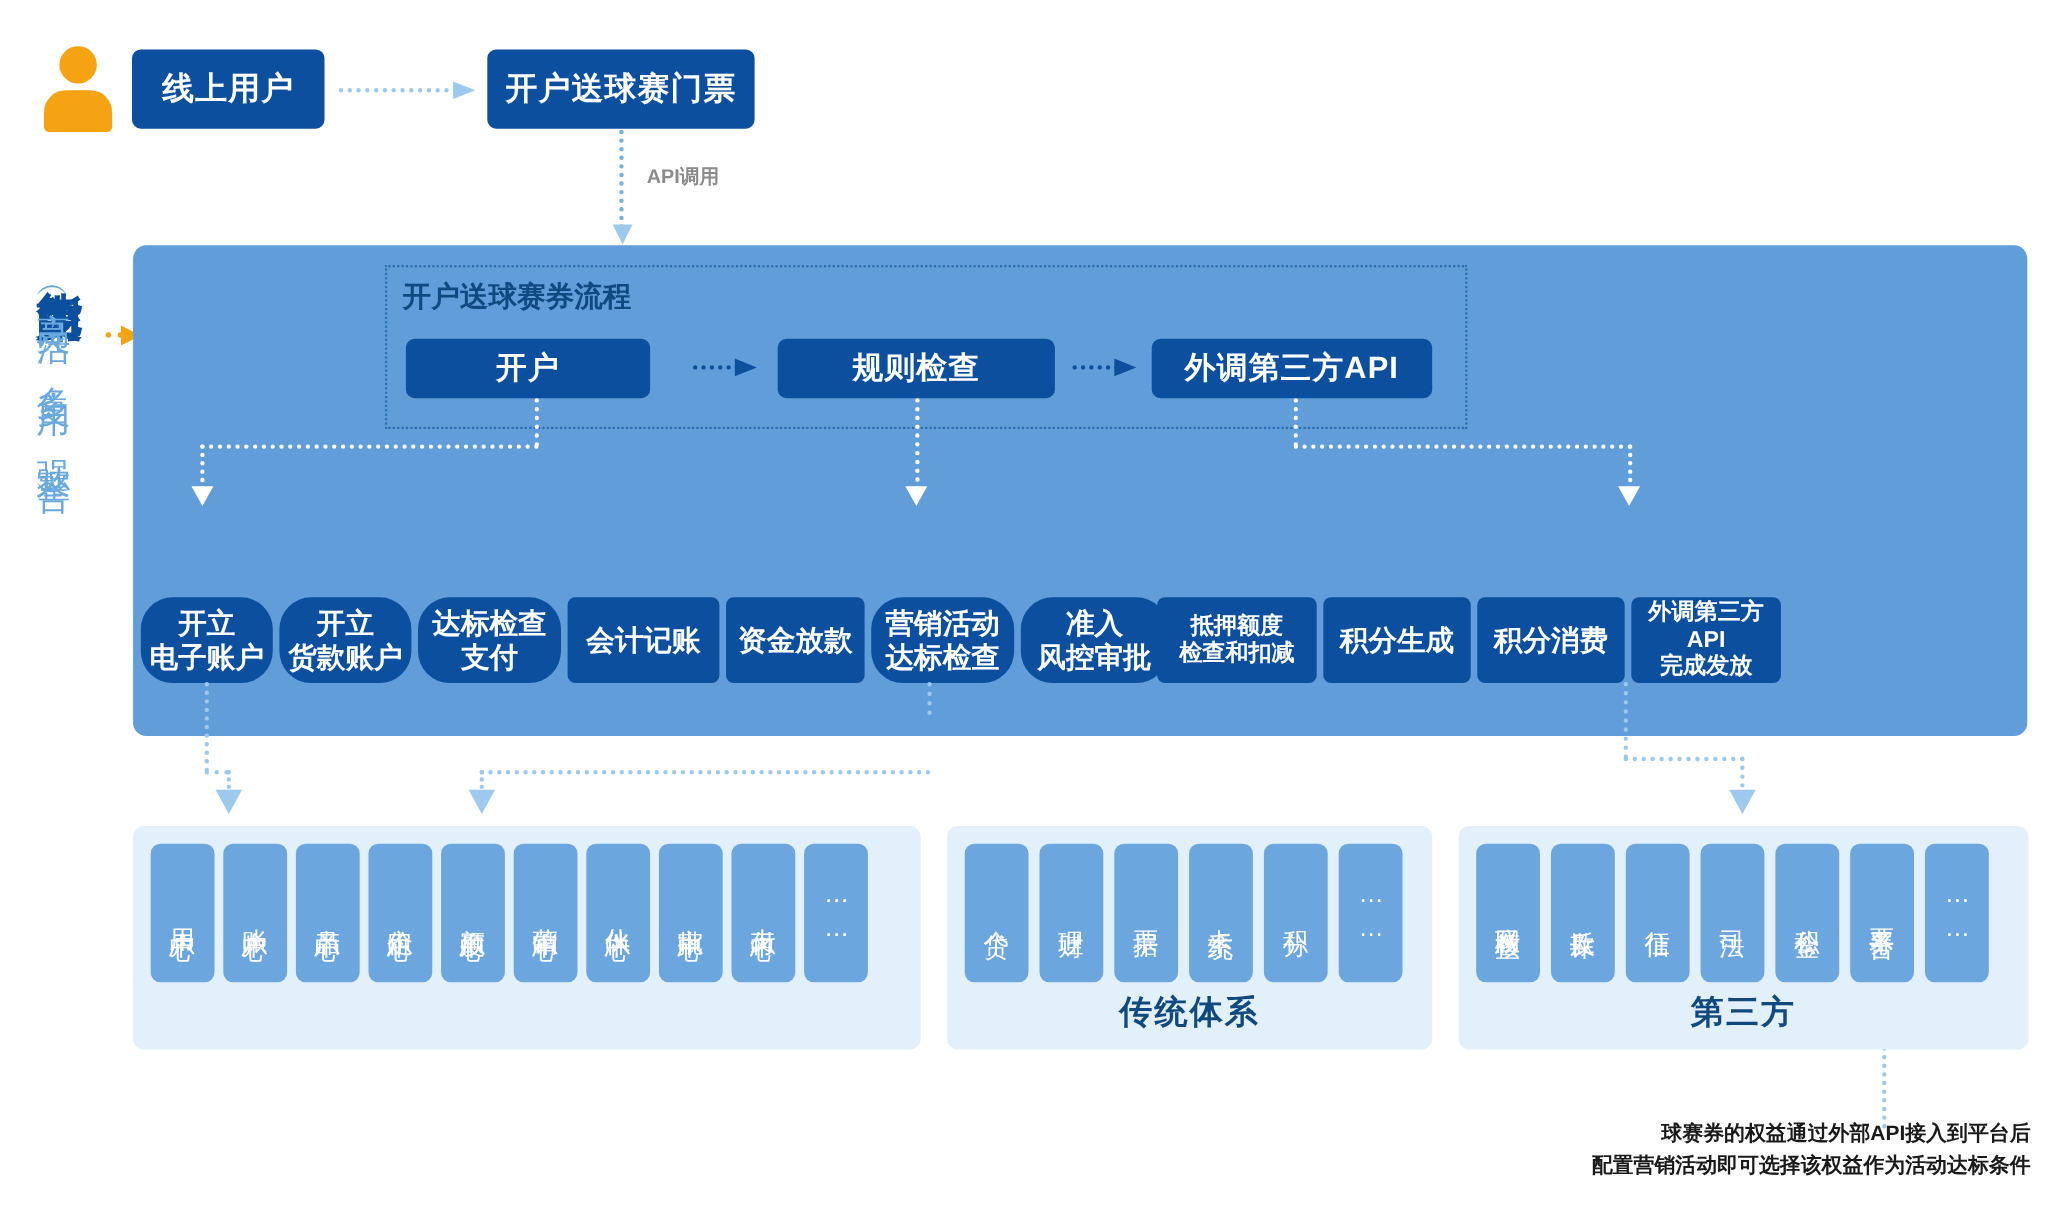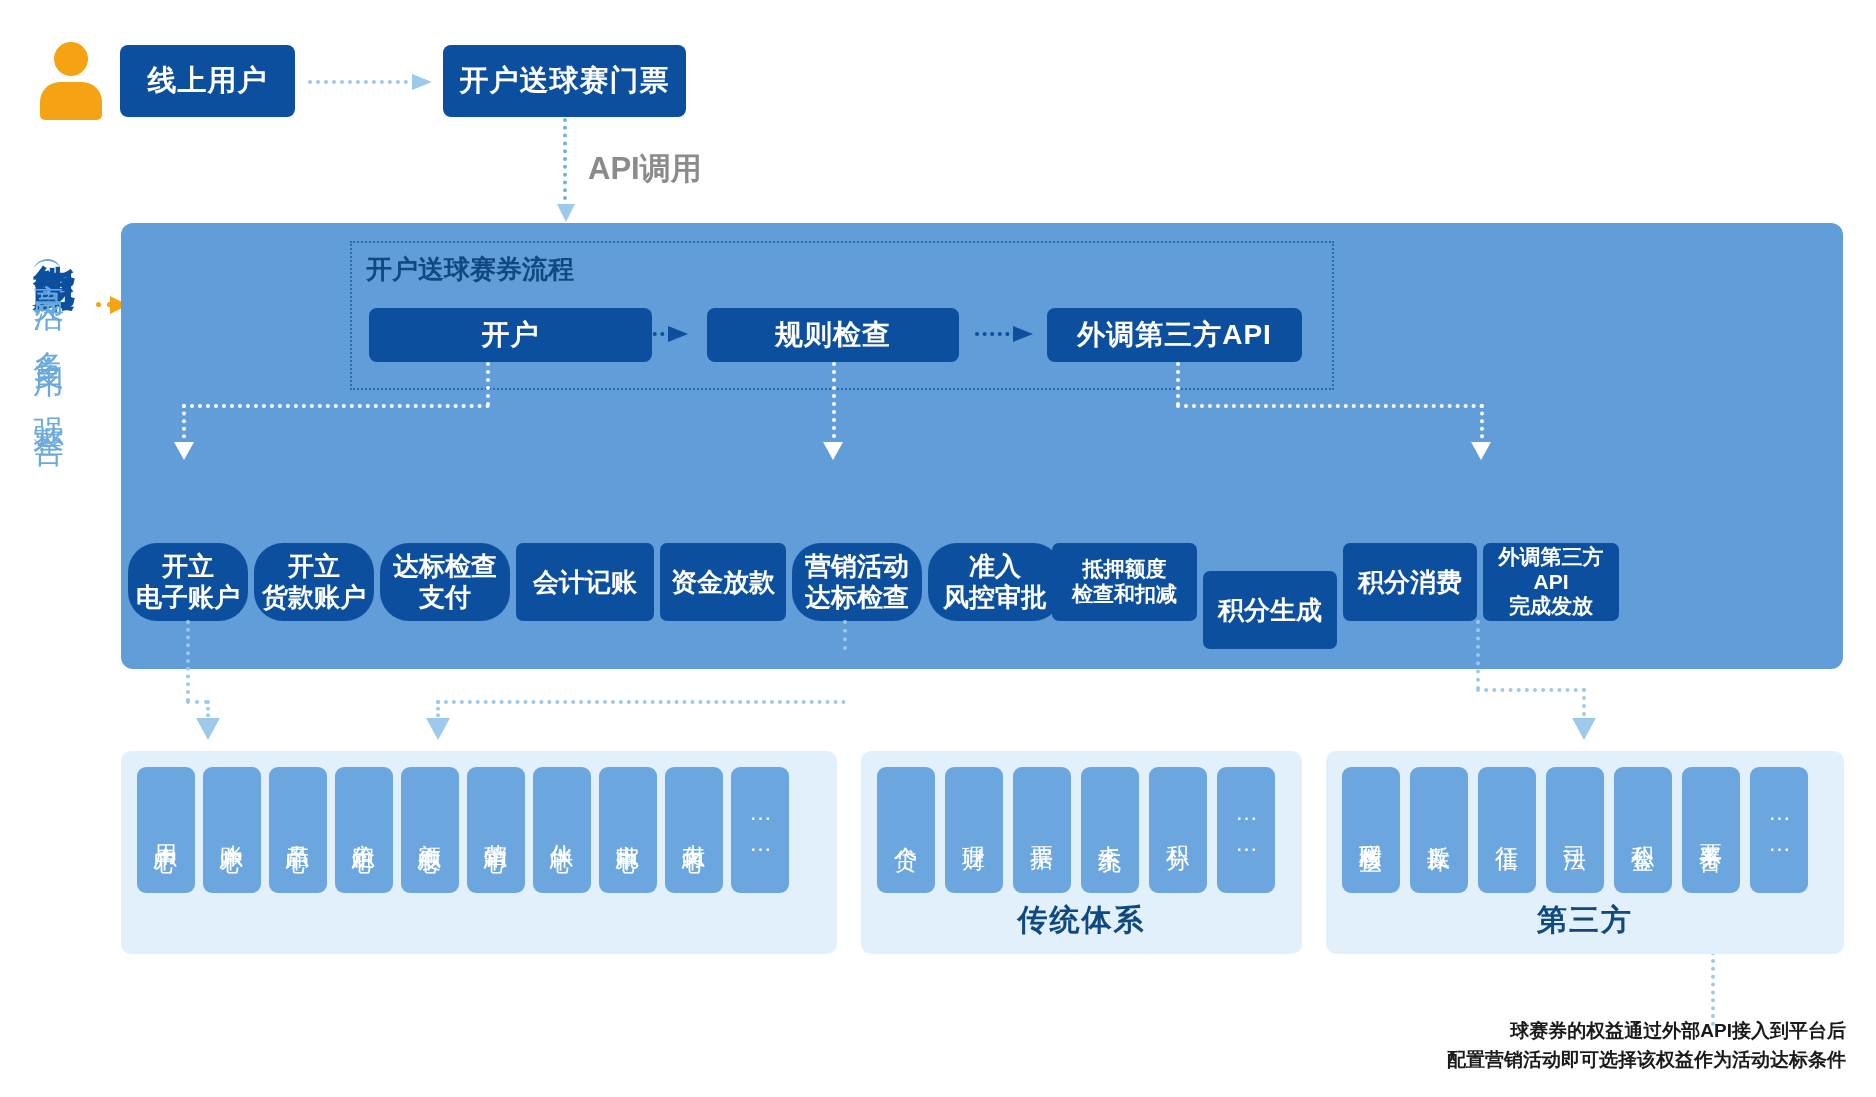--- a/index.html
+++ b/index.html
@@ -28,21 +28,21 @@
   #arrow-user-ticket .ln{position:absolute;left:0;top:6px;width:108px;height:0;
     border-top:4px dotted #9cc9ec;}
   #arrow-user-ticket .hd{position:absolute;left:104px;top:0;width:0;height:0;
     border-left:20px solid #9cc9ec;border-top:8px solid transparent;border-bottom:8px solid transparent;}
 
   
   #arrow-ticket-panel{left:557px;top:118px;width:18px;height:112px;}
   #arrow-ticket-panel .ln{position:absolute;left:6px;top:0;height:90px;width:0;border-left:4px dotted #6fb2e0;}
   #arrow-ticket-panel .hd{position:absolute;left:0;top:86px;width:0;height:0;
     border-top:18px solid #9cc9ec;border-left:9px solid transparent;border-right:9px solid transparent;}
-  #api-call-label{left:588px;top:148px;font-size:31px;font-weight:bold;color:#8b8b8b;}
+  #api-call-label{left:588px;top:148px;font-size:18px;font-weight:bold;color:#8b8b8b;}
 
   
   #left-caption{left:33px;top:230px;width:60px;text-align:center;line-height:1.0;}
   #left-caption .main{
     writing-mode:vertical-rl;text-orientation:upright;
     font-size:42px;font-weight:bold;color:#0b4f9e;letter-spacing:3px;
   }
   #left-caption .sub{
     writing-mode:vertical-rl;text-orientation:upright;
     font-size:31px;color:#6aa9dd;letter-spacing:9px;margin-top:8px;font-weight:500;
@@ -54,21 +54,21 @@
 
   
   #main-panel{left:121px;top:223px;width:1722px;height:446px;background:#619dd8;border-radius:12px;}
   #flow-dashed-box{left:350px;top:241px;width:980px;height:145px;border:2px dotted #2a6cb0;}
   #flow-title{left:366px;top:252px;font-size:26px;font-weight:bold;color:#10497f;}
 
   .proc-box{
     position:absolute;top:308px;height:54px;background:#0b4f9e;color:#fff;border-radius:8px;
     display:flex;align-items:center;justify-content:center;font-size:28px;font-weight:bold;letter-spacing:1px;
   }
-  #proc-0{left:369px;width:283px;}
+  #proc-0{left:369px;width:222px;}
   #proc-1{left:707px;width:252px;}
   #proc-2{left:1047px;width:255px;}
 
   .proc-arrow{position:absolute;top:326px;height:16px;}
   .proc-arrow .ln{position:absolute;left:0;top:6px;height:0;border-top:4px dotted #0d4f9d;}
   .proc-arrow .hd{position:absolute;top:0;width:0;height:0;
     border-left:20px solid #0d4f9d;border-top:8px solid transparent;border-bottom:8px solid transparent;}
   #pa-0{left:630px;width:60px;}
   #pa-0 .ln{width:42px;} #pa-0 .hd{left:38px;}
   #pa-1{left:975px;width:60px;}
@@ -236,21 +236,21 @@
         <span>准入</span>
         <span>风控审批</span>
       </div>
     </div>
     <div class="chip sm" style="left: 924px; width: 145px;">
       <div>
         <span>抵押额度</span>
         <span>检查和扣减</span>
       </div>
     </div>
-    <div class="chip s1" style="left: 1075px; width: 134px; margin-top: 28px;">
+    <div class="chip s1" style="left: 1075px; width: 134px;">
       <div>
         <span>积分生成</span>
       </div>
     </div>
     <div class="chip s1" style="left: 1215px; width: 134px;">
       <div>
         <span>积分消费</span>
       </div>
     </div>
     <div class="chip sm" style="left: 1355px; width: 136px;">

